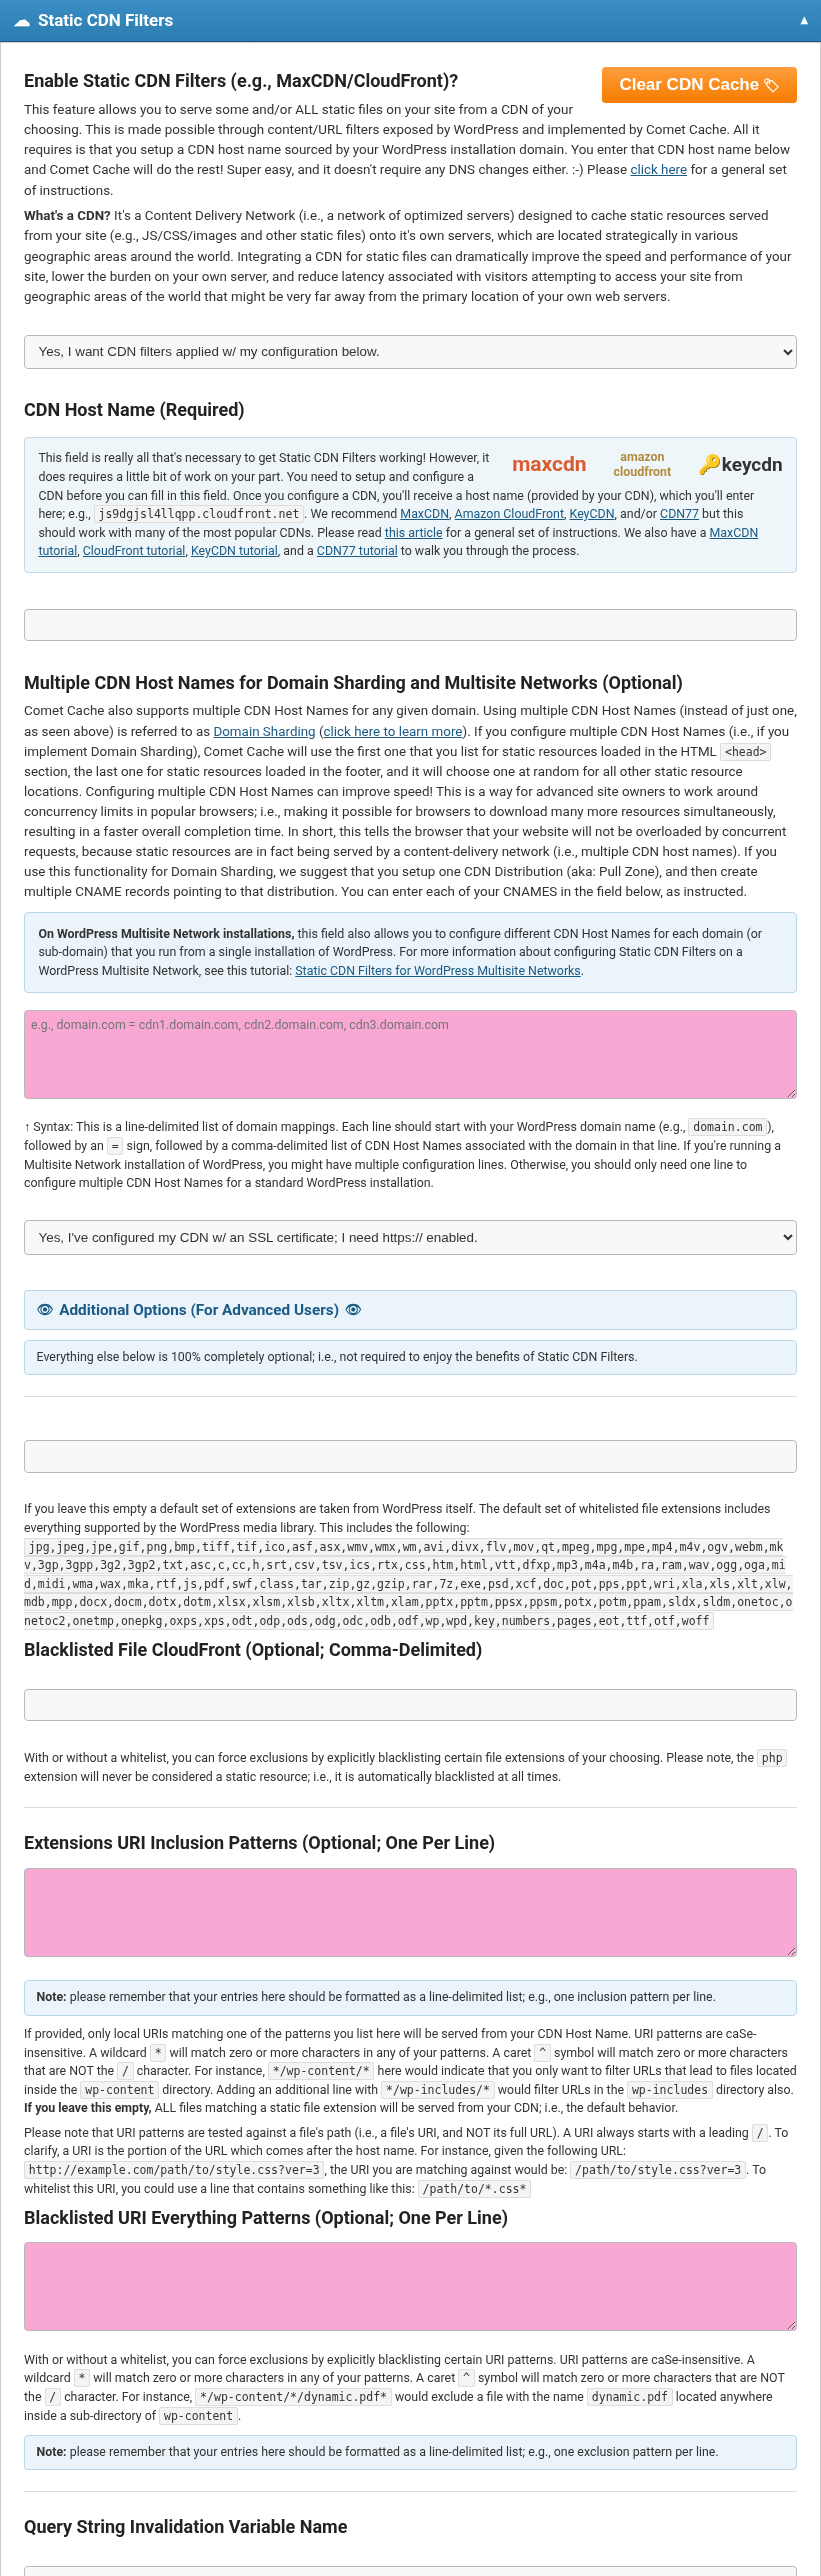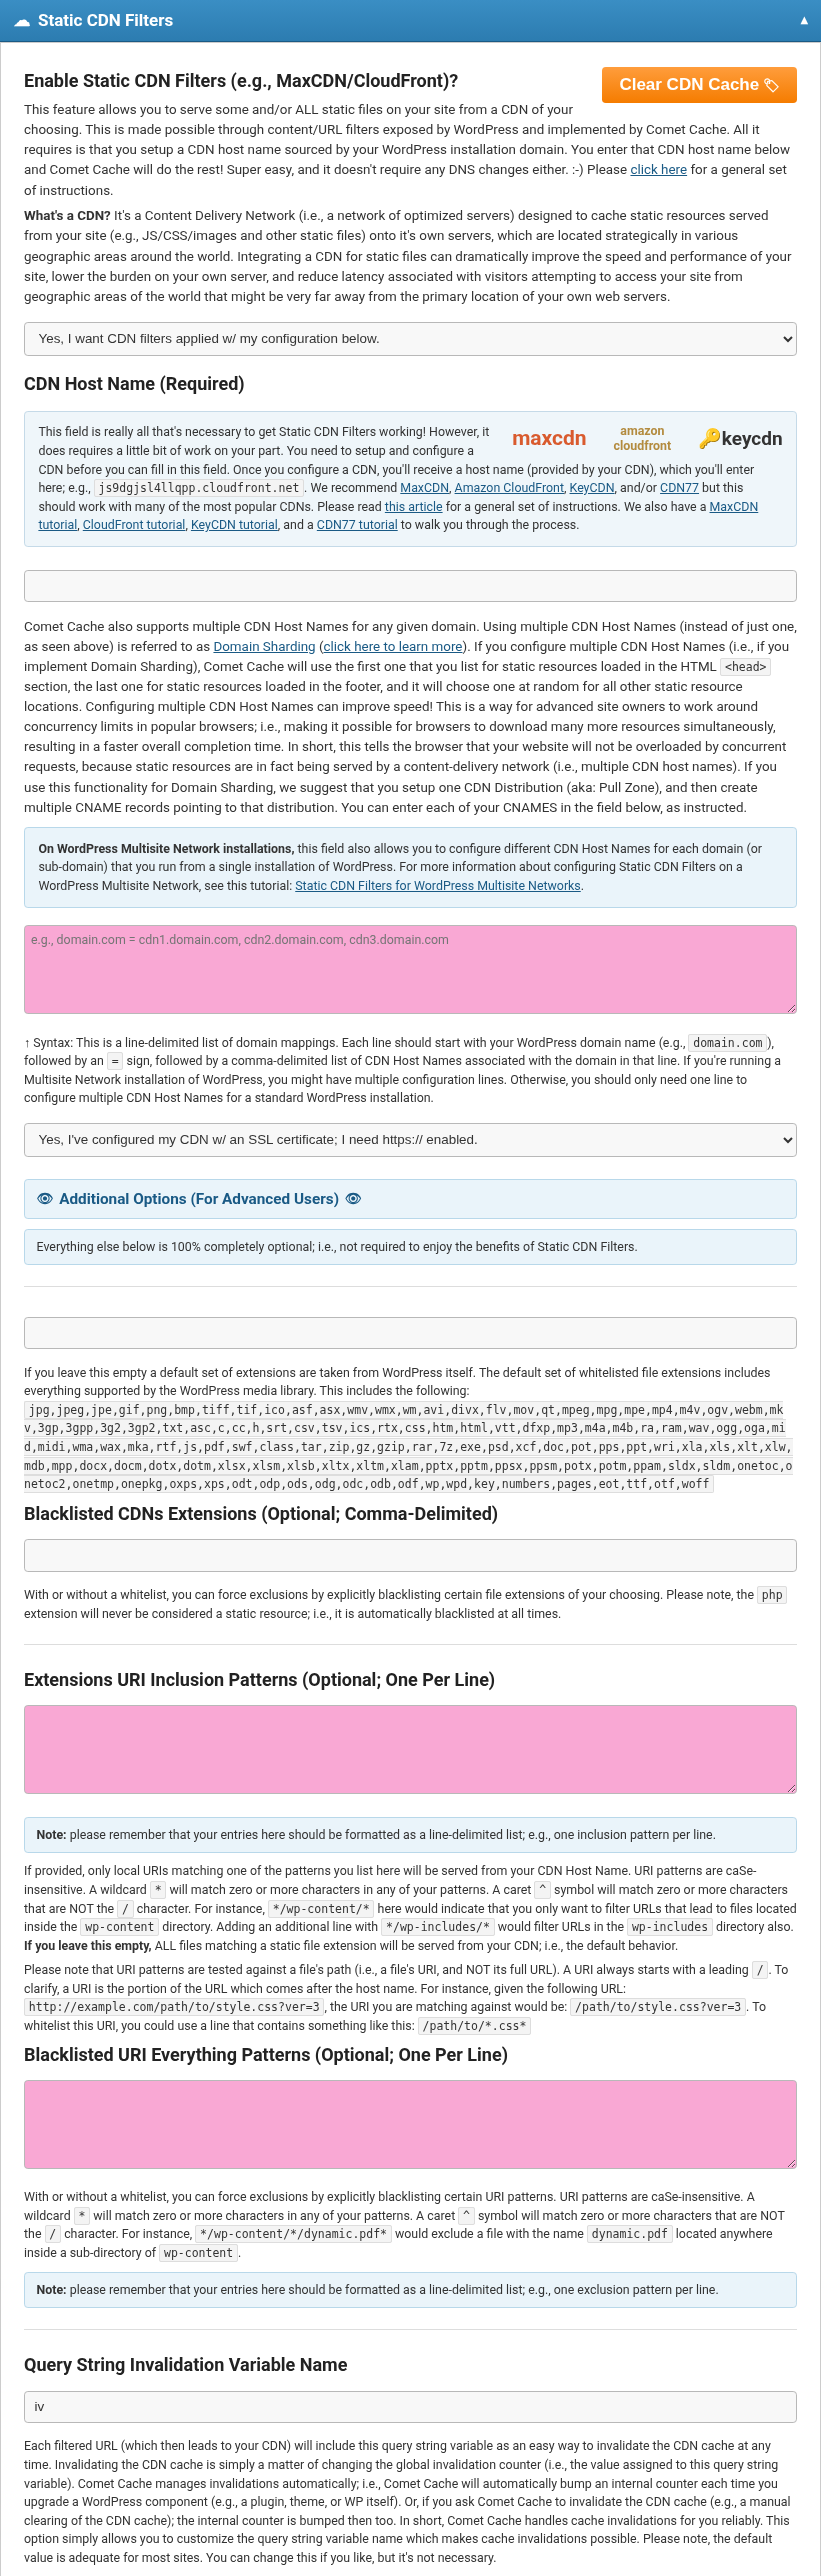--- a/index.html
+++ b/index.html
@@ -8,21 +8,21 @@
 .panel-header .caret{margin-left:auto;font-size:13.4px}
 .panel-body{border:1px solid #ccc;padding:19px 23px}
 h3{font-size:18px;color:#222;margin:5.7px 0 3.8px;font-weight:bold}
 .btn-orange{background:linear-gradient(to bottom,#ff9d3c,#f57c00);color:#fff;font-weight:bold;font-size:17px;padding:7.6px 17px;border:none;border-radius:3.8px;cursor:pointer;float:right;margin-left:19px}
 .btn-orange .tag{font-size:13.4px;margin-left:3.8px}
 p{margin:5.7px 0;font-size:13.4px;color:#333}
 .small{font-size:12.4px}
 code{font-family:Menlo,Consolas,monospace;font-size:11.5px;background:#f4f4f4;border:1px solid #ddd;border-radius:2px;padding:1px 3.8px}
 a,.link{color:#1a5a85;text-decoration:underline;cursor:pointer}
 b{font-weight:bold}
-select,input[type=text]{width:100%;box-sizing:border-box;padding:7.6px 9.5px;border:1px solid #b8b8b8;border-radius:3.8px;background:#f8f8f8;font-size:13.4px;color:#333;margin:9px 0}
+select,input[type=text]{width:100%;box-sizing:border-box;padding:7.6px 9.5px;border:1px solid #b8b8b8;border-radius:3.8px;background:#f8f8f8;font-size:13.4px;color:#333;margin:22px 0}
 textarea{width:100%;box-sizing:border-box;padding:6px;border:1px solid #b8b8b8;border-radius:3.8px;background:#f9a8d4;font-size:12.4px;color:#666;font-family:inherit;resize:vertical;margin:7.6px 0}
 .infobox{background:#eaf4fa;border:1px solid #b8d8ea;border-radius:3.8px;padding:11.5px 13.4px;margin:9.5px 0;font-size:12.4px;color:#333}
 .infobox.tight{padding:7.6px 11.5px}
 .inner-panel{background:#eff6fa;border:1px solid #c5dae8;border-radius:3.8px;padding:11.5px 13.4px;margin:13.4px 0;font-size:12.4px}
 .logos{float:right;margin:0 0 5.7px 13.4px;display:flex;gap:27px;align-items:center}
 .logo{font-weight:bold;font-size:17px;color:#888;display:flex;align-items:center;gap:2.9px}
 .logo.maxcdn{color:#d95b2e;font-size:21px}
 .logo.keycdn{color:#333;font-size:19px}
 .logo.cloudfront{color:#b38b3f;font-size:12.4px;flex-direction:column;line-height:1}
 .adv-head{background:#eaf4fa;border:1px solid #b8d8ea;border-radius:3.8px;padding:7.6px 11.5px;margin:13.4px 0 7.6px;font-size:15.3px;font-weight:bold;color:#1a5a85;display:flex;align-items:center;gap:5.7px}
@@ -68,20 +68,21 @@
             <span>amazon</span>
             <span>cloudfront</span>
           </span>
     <span class="logo keycdn">🔑keycdn</span>
   </div>
   <span>This field is really all that's necessary to get Static CDN Filters working! However, it does requires a little bit of work on your part. You need to setup and configure a CDN before you can fill in this field. Once you configure a CDN, you'll receive a host name (provided by your CDN), which you'll enter here; e.g., </span><code>js9dgjsl4llqpp.cloudfront.net</code><span>. We recommend </span><a>MaxCDN</a><span>, </span><a>Amazon CloudFront</a><span>, </span><a>KeyCDN</a><span>, and/or </span><a>CDN77</a><span> but this should work with many of the most popular CDNs. Please read </span><a>this article</a><span> for a general set of instructions. We also have a </span><a>MaxCDN tutorial</a><span>, </span><a>CloudFront tutorial</a><span>, </span><a>KeyCDN tutorial</a><span>, and a </span><a>CDN77 tutorial</a><span> to walk you through the process.</span>
 </div>
 <input type="text" style="">
 
 
+<h3>Multiple CDN Host Names for Domain Sharding and Multisite Networks (Optional)</h3>
 <p>
   <span>Comet Cache also supports multiple CDN Host Names for any given domain. Using multiple CDN Host Names (instead of just one, as seen above) is referred to as </span><a>Domain Sharding</a><span> (</span><a>click here to learn more</a><span>)</span><span>. If you configure multiple CDN Host Names (i.e., if you implement Domain Sharding), Comet Cache will use the first one that you list for static resources loaded in the HTML </span><code>&lt;head&gt;</code><span> section, the last one for static resources loaded in the footer, and it will choose one at random for all other static resource locations. Configuring multiple CDN Host Names can improve speed! This is a way for advanced site owners to work around concurrency limits in popular browsers; i.e., making it possible for browsers to download many more resources simultaneously, resulting in a faster overall completion time. In short, this tells the browser that your website will not be overloaded by concurrent requests, because static resources are in fact being served by a content-delivery network (i.e., multiple CDN host names). If you use this functionality for Domain Sharding, we suggest that you setup one CDN Distribution (aka: Pull Zone), and then create multiple CNAME records pointing to that distribution. You can enter each of your CNAMES in the field below, as instructed.</span>
 </p>
 <div class="infobox">
   <b>On WordPress Multisite Network installations,</b><span> this field also allows you to configure different CDN Host Names for each domain (or sub-domain) that you run from a single installation of WordPress. For more information about configuring Static CDN Filters on a WordPress Multisite Network, see this tutorial: </span><a>Static CDN Filters for WordPress Multisite Networks</a>.
 </div>
 <textarea rows="5" placeholder="e.g., domain.com = cdn1.domain.com, cdn2.domain.com, cdn3.domain.com" style=""></textarea>
 <p class="small">
   <span>↑ Syntax: This is a line-delimited list of domain mappings. Each line should start with your WordPress domain name (e.g., </span><code>domain.com</code><span>), followed by an </span><code>=</code><span> sign, followed by a comma-delimited list of CDN Host Names associated with the domain in that line. If you're running a Multisite Network installation of WordPress, you might have multiple configuration lines. Otherwise, you should only need one line to configure multiple CDN Host Names for a standard WordPress installation.</span>
 </p>
@@ -102,21 +103,21 @@
 <hr>
 
 
 <input type="text" style="">
 <p class="small">
   <span>If you leave this empty a default set of extensions are taken from WordPress itself. The default set of whitelisted file extensions includes everything supported by the WordPress media library. This includes the following:</span><br>
   <code style="word-break:break-all;display:inline">jpg,jpeg,jpe,gif,png,bmp,tiff,tif,ico,asf,asx,wmv,wmx,wm,avi,divx,flv,mov,qt,mpeg,mpg,mpe,mp4,m4v,ogv,webm,mkv,3gp,3gpp,3g2,3gp2,txt,asc,c,cc,h,srt,csv,tsv,ics,rtx,css,htm,html,vtt,dfxp,mp3,m4a,m4b,ra,ram,wav,ogg,oga,mid,midi,wma,wax,mka,rtf,js,pdf,swf,class,tar,zip,gz,gzip,rar,7z,exe,psd,xcf,doc,pot,pps,ppt,wri,xla,xls,xlt,xlw,mdb,mpp,docx,docm,dotx,dotm,xlsx,xlsm,xlsb,xltx,xltm,xlam,pptx,pptm,ppsx,ppsm,potx,potm,ppam,sldx,sldm,onetoc,onetoc2,onetmp,onepkg,oxps,xps,odt,odp,ods,odg,odc,odb,odf,wp,wpd,key,numbers,pages,eot,ttf,otf,woff</code>
 </p>
 
 
-<h3>Blacklisted CDNs Extensions (Optional; Comma-Delimited)</h3>
+<h3>Blacklisted File CloudFront (Optional; Comma-Delimited)</h3>
 <input type="text" style="">
 <p class="small">
   <span>With or without a whitelist, you can force exclusions by explicitly blacklisting certain file extensions of your choosing. Please note, the </span><code>php</code><span> extension will never be considered a static resource; i.e., it is automatically blacklisted at all times.</span>
 </p>
 
 <hr>
 
 
 <h3>Extensions URI Inclusion Patterns (Optional; One Per Line)</h3>
 <textarea rows="5" style=""></textarea>

